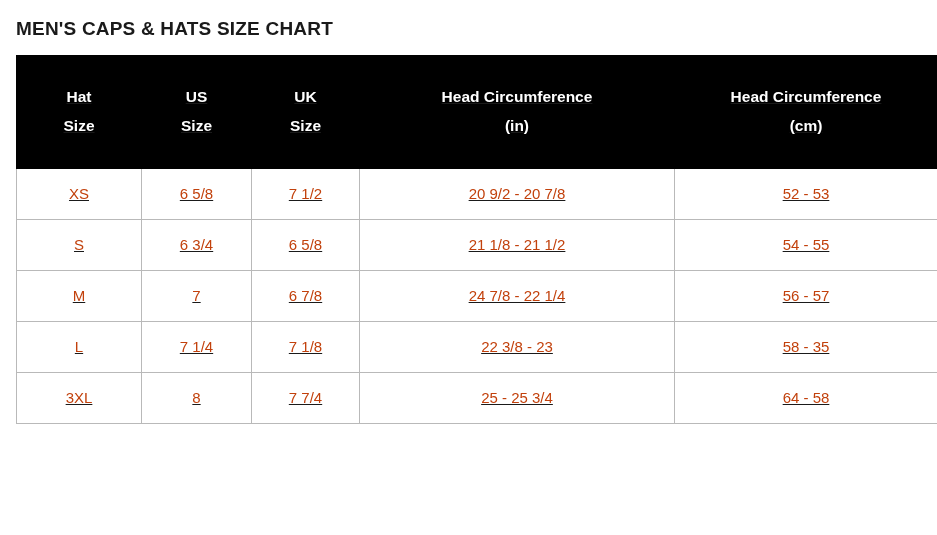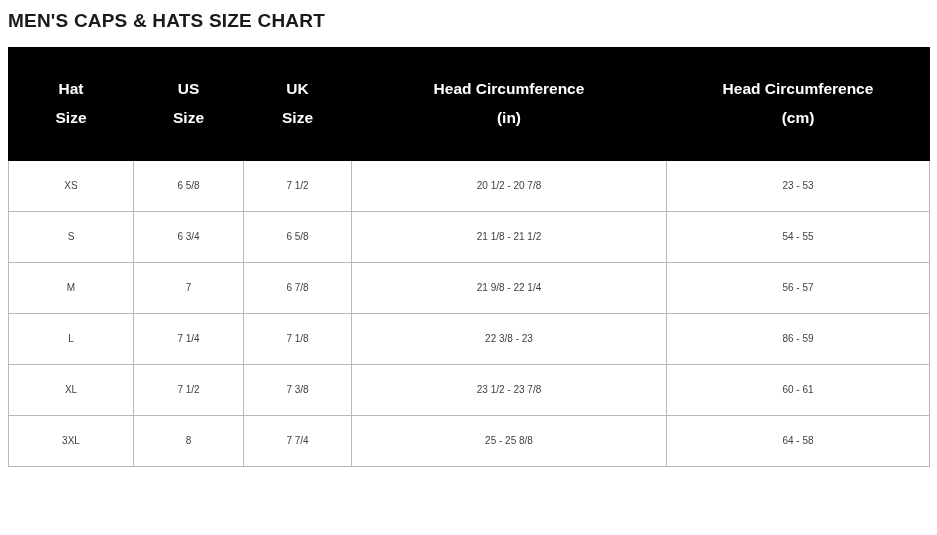--- a/index.html
+++ b/index.html
@@ -12,36 +12,37 @@
     height: 535px;
     font-family: "Liberation Sans", sans-serif;
     color: #1a1a1a;
     overflow: hidden;
   }
   .page {
     width: 841px;
     height: 535px;
     position: relative;
     box-sizing: border-box;
-    padding: 0;
+    padding: 8px;
   }
   .chart-title {
     font-size: 19px;
     font-weight: bold;
     letter-spacing: 0.2px;
     color: #1a1a1a;
     padding: 10px 0 0 8px;
     margin: 0;
     line-height: 1.2;
   }
   table.size-chart {
     border-collapse: collapse;
     width: 921px;
     margin: 14px 0 0 8px;
     table-layout: fixed;
+    text-decoration: underline;
   }
   table.size-chart th,
   table.size-chart td {
     border: 1px solid #b9b9b9;
     text-align: center;
     vertical-align: middle;
   }
   table.size-chart thead th {
     background: #000000;
     color: #ffffff;
@@ -49,22 +50,22 @@
     font-size: 15.5px;
     border: 1px solid #000000;
     padding: 0;
     height: 112px;
     line-height: 1.85;
   }
   table.size-chart thead th .hl {
     display: block;
   }
   table.size-chart tbody td {
-    font-size: 10px;
-    color: #404040;
+    font-size: 15px;
+    color: #c2410c;
     height: 50px;
     padding: 0 4px;
     background: #ffffff;
   }
   
   col.c0 { width: 125px; }
   col.c1 { width: 110px; }
   col.c2 { width: 108px; }
   col.c3 { width: 315px; }
   col.c4 { width: 263px; }
@@ -106,54 +107,47 @@
           <span class="hl">Head Circumference</span>
           <span class="hl">(cm)</span>
         </th>
       </tr>
     </thead>
     <tbody>
       <tr>
         <td>XS</td>
         <td>6 5/8</td>
         <td>7 1/2</td>
-        <td>20 1/2 - 20 7/8</td>
-        <td>23 - 53</td>
+        <td>20 9/2 - 20 7/8</td>
+        <td>52 - 53</td>
       </tr>
       <tr>
         <td>S</td>
         <td>6 3/4</td>
         <td>6 5/8</td>
         <td>21 1/8 - 21 1/2</td>
         <td>54 - 55</td>
       </tr>
       <tr>
         <td>M</td>
         <td>7</td>
         <td>6 7/8</td>
-        <td>21 9/8 - 22 1/4</td>
+        <td>24 7/8 - 22 1/4</td>
         <td>56 - 57</td>
       </tr>
       <tr>
         <td>L</td>
         <td>7 1/4</td>
         <td>7 1/8</td>
         <td>22 3/8 - 23</td>
-        <td>86 - 59</td>
-      </tr>
-      <tr>
-        <td>XL</td>
-        <td>7 1/2</td>
-        <td>7 3/8</td>
-        <td>23 1/2 - 23 7/8</td>
-        <td>60 - 61</td>
+        <td>58 - 35</td>
       </tr>
       <tr>
         <td>3XL</td>
         <td>8</td>
         <td>7 7/4</td>
-        <td>25 - 25 8/8</td>
+        <td>25 - 25 3/4</td>
         <td>64 - 58</td>
       </tr>
     </tbody>
   </table>
 
 </div>
 
 </body></html>

